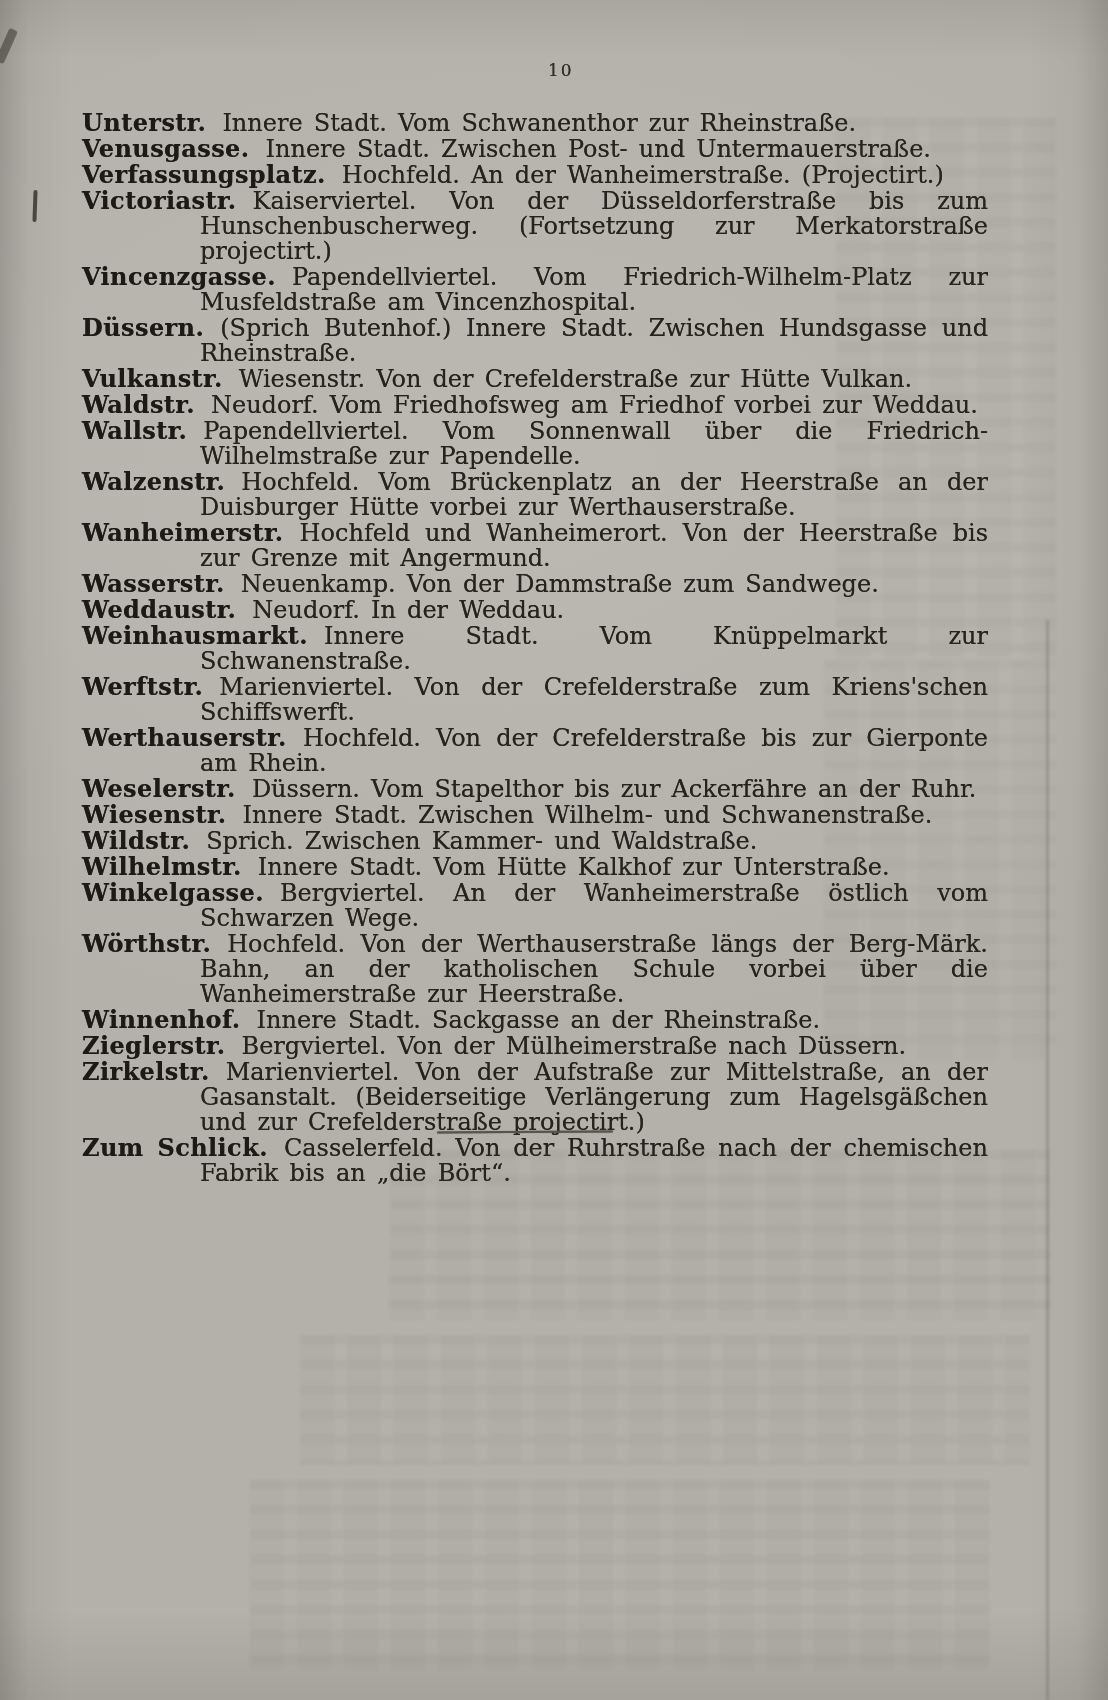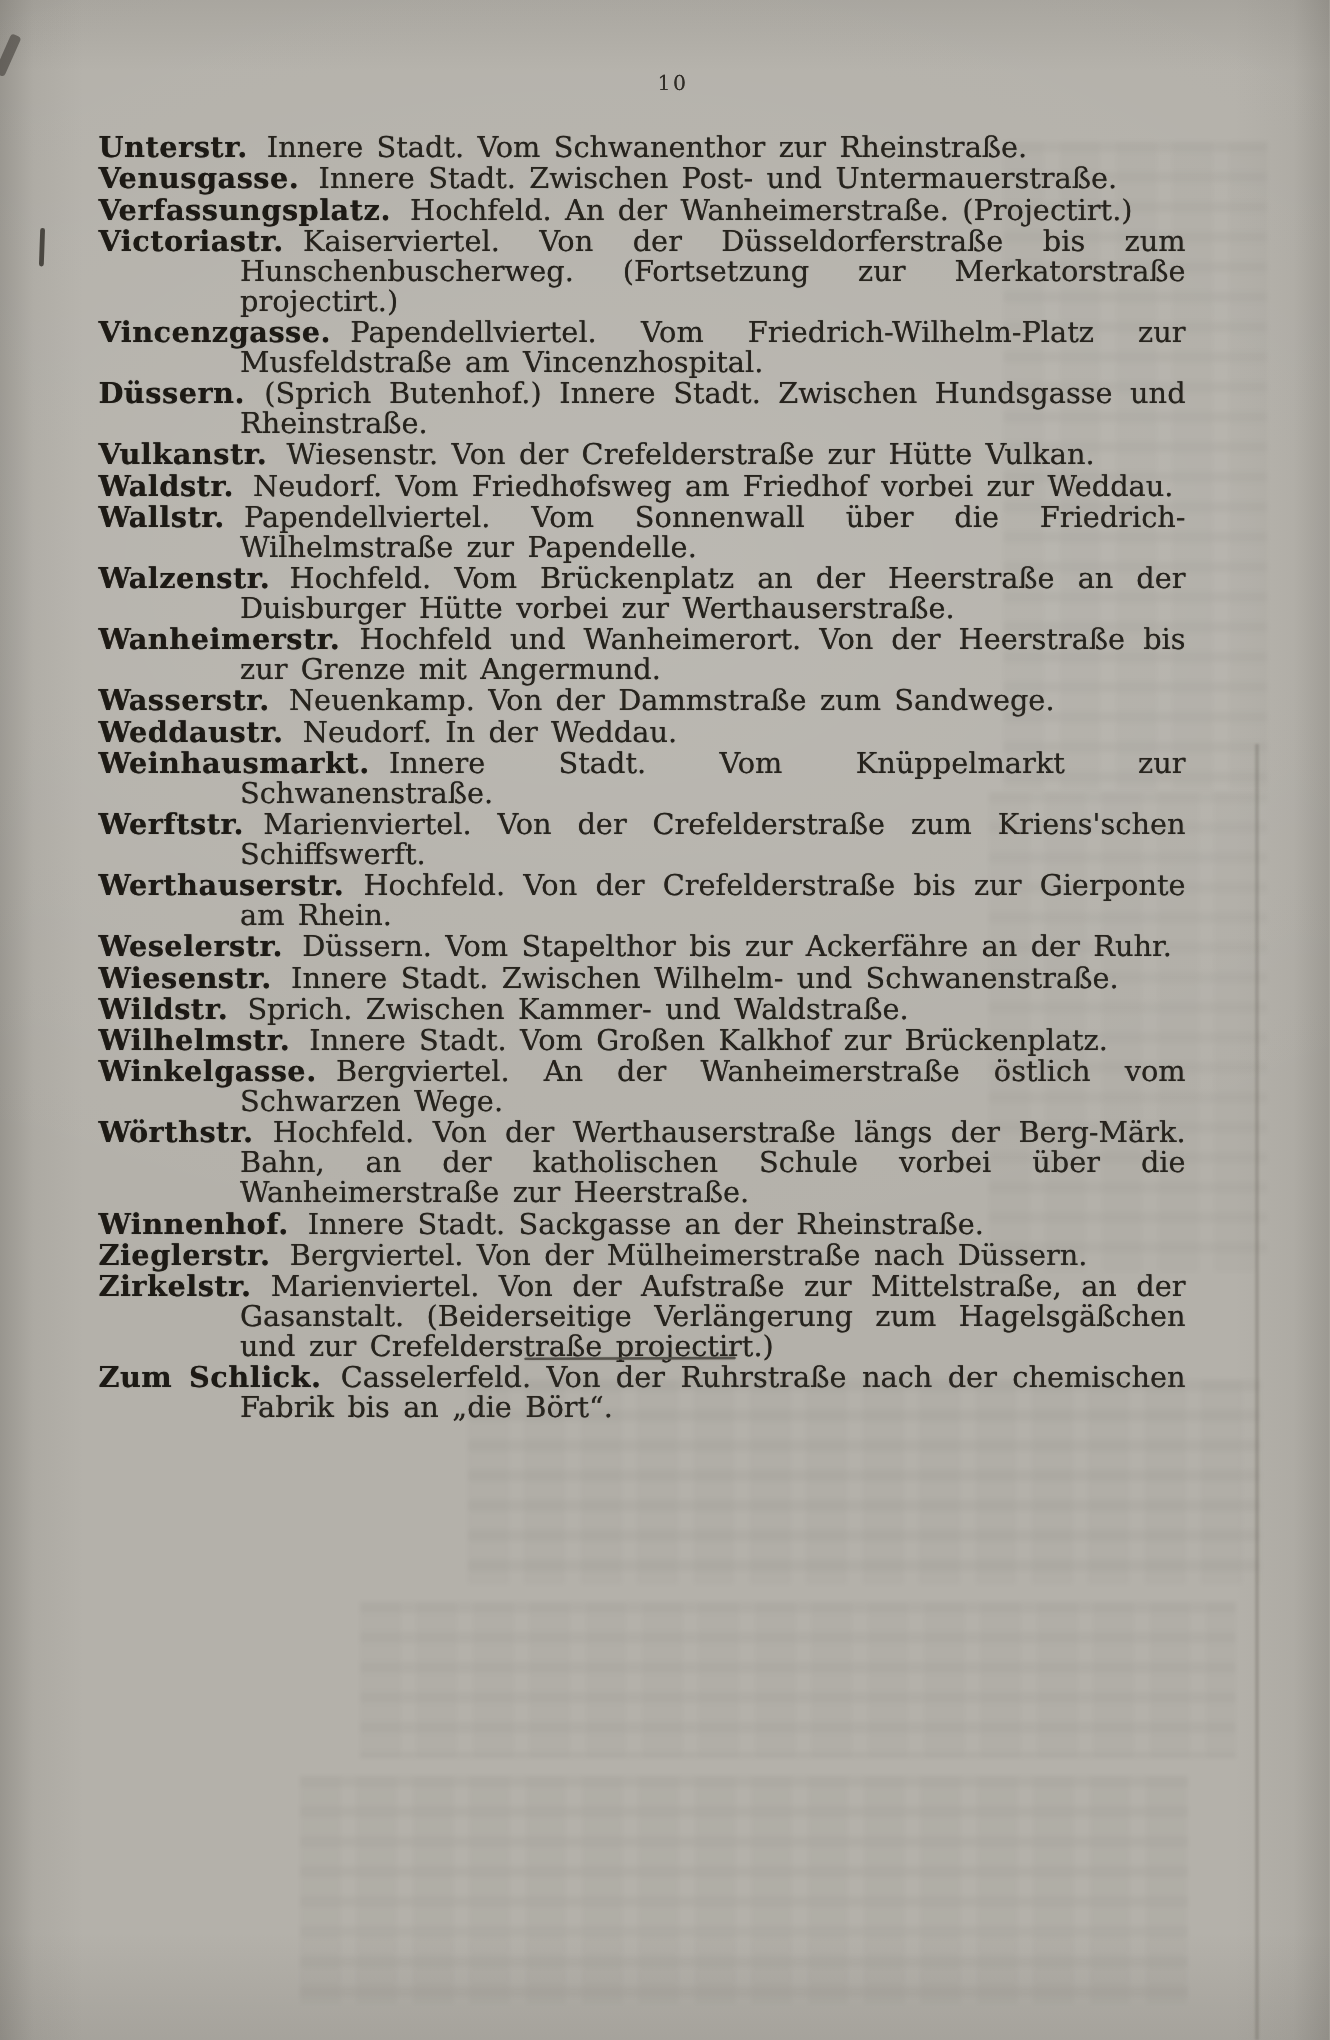--- a/index.html
+++ b/index.html
@@ -97,21 +97,21 @@
   <p class="entry"><span class="sn">Werftstr.</span><span class="desc">Marienviertel. Von der Crefelderstraße zum Kriens'schen Schiffswerft.</span></p>
 
   <p class="entry"><span class="sn">Werthauserstr.</span><span class="desc">Hochfeld. Von der Crefelderstraße bis zur Gierponte am Rhein.</span></p>
 
   <p class="entry"><span class="sn">Weselerstr.</span><span class="desc">Düssern. Vom Stapelthor bis zur Ackerfähre an der Ruhr.</span></p>
 
   <p class="entry"><span class="sn">Wiesenstr.</span><span class="desc">Innere Stadt. Zwischen Wilhelm- und Schwanenstraße.</span></p>
 
   <p class="entry"><span class="sn">Wildstr.</span><span class="desc">Sprich. Zwischen Kammer- und Waldstraße.</span></p>
 
-  <p class="entry"><span class="sn">Wilhelmstr.</span><span class="desc">Innere Stadt. Vom Großen Kalkhof zur Brückenplatz.</span></p>
+  <p class="entry"><span class="sn">Wilhelmstr.</span><span class="desc">Innere Stadt. Vom Hütte Kalkhof zur Unterstraße.</span></p>
 
   <p class="entry"><span class="sn">Winkelgasse.</span><span class="desc">Bergviertel. An der Wanheimerstraße östlich vom Schwarzen Wege.</span></p>
 
   <p class="entry"><span class="sn">Wörthstr.</span><span class="desc">Hochfeld. Von der Werthauserstraße längs der Berg-Märk. Bahn, an der katholischen Schule vorbei über die Wanheimerstraße zur Heerstraße.</span></p>
 
   <p class="entry"><span class="sn">Winnenhof.</span><span class="desc">Innere Stadt. Sackgasse an der Rheinstraße.</span></p>
 
 
   <p class="entry"><span class="sn">Zieglerstr.</span><span class="desc">Bergviertel. Von der Mülheimerstraße nach Düssern.</span></p>
 

